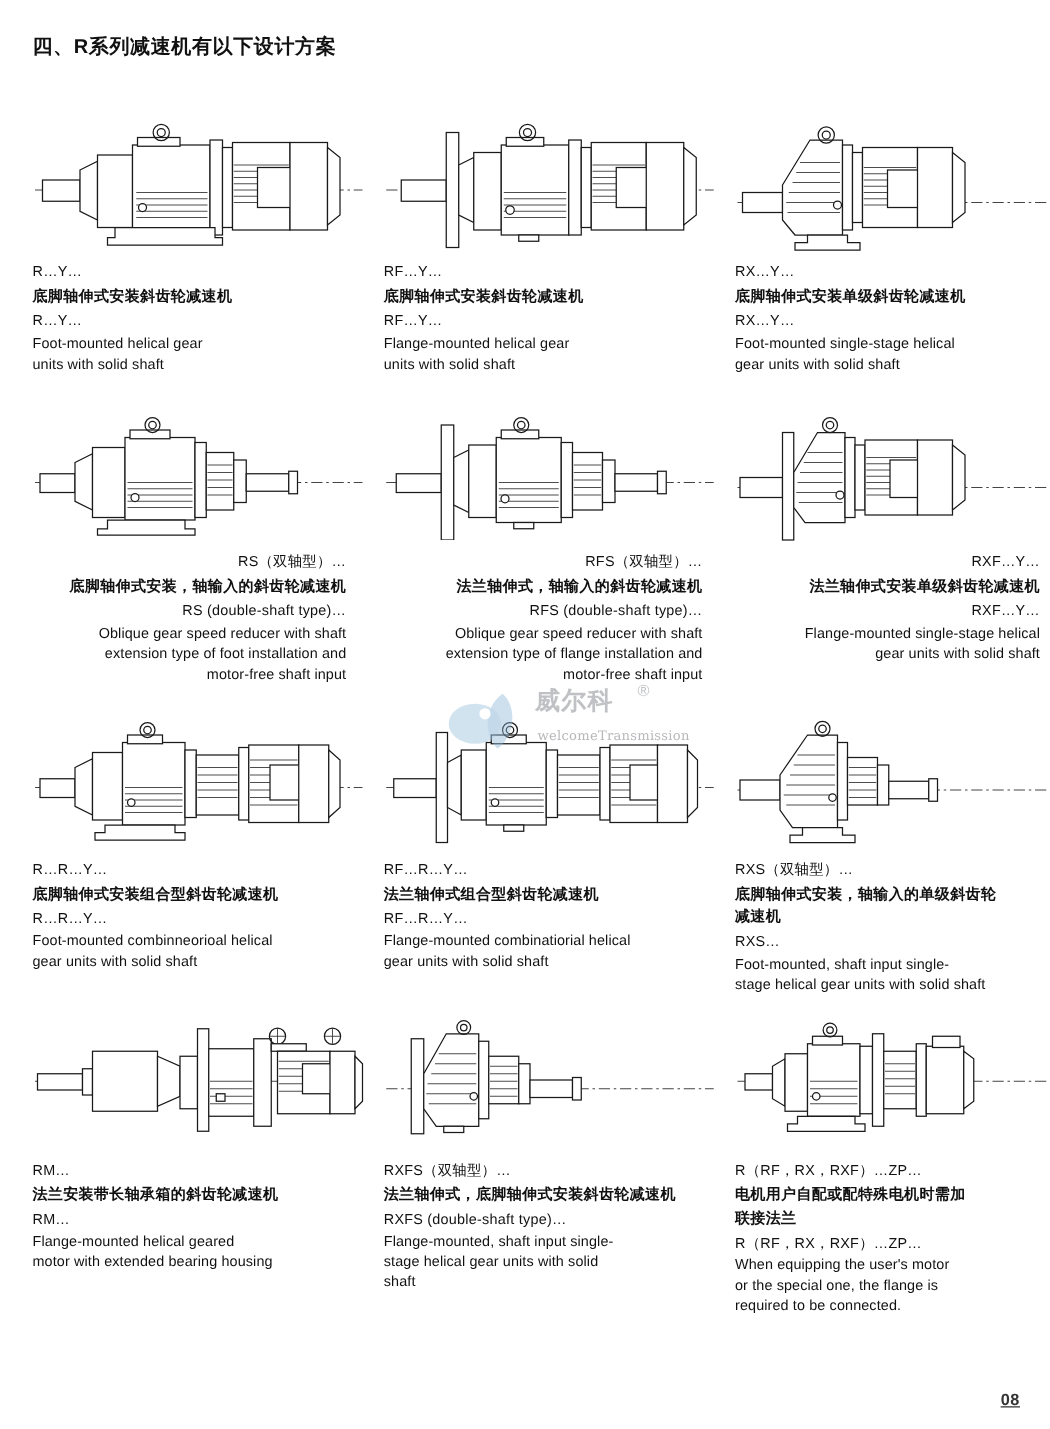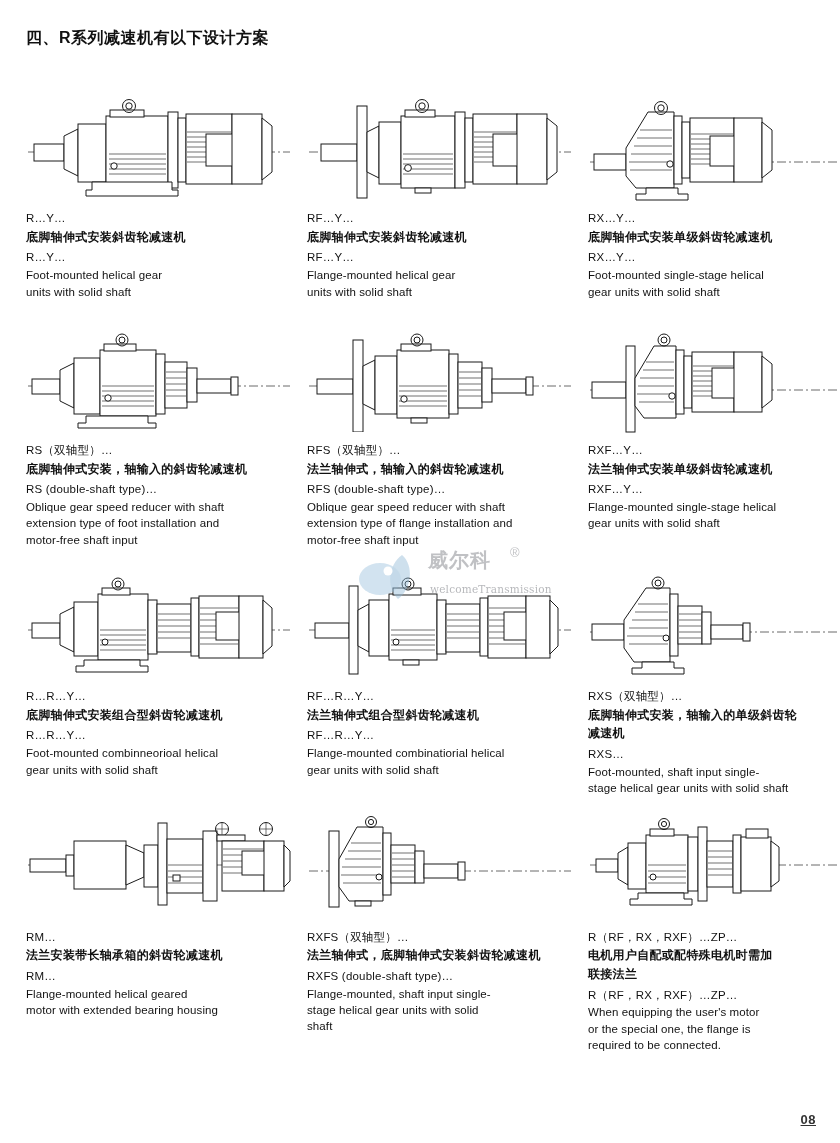--- a/index.html
+++ b/index.html
@@ -83,21 +83,21 @@
     font-weight: 400;
     line-height: 1.42;
     color: #111;
     letter-spacing: 0.1px;
     white-space: pre-line;
   }
   .gap-sm { height: 3px; }
 
   
   .row-1 { margin-top: 0px; }
-  .row-2 { margin-top: 28px; }
+  .row-2 { margin-top: 28px; text-align: right; }
   .row-3 { margin-top: 26px; }
   .row-4 { margin-top: 18px; }
 
   
   .watermark {
     position: absolute;
     left: 358px;
     top: 545px;
     width: 180px;
     height: 62px;

